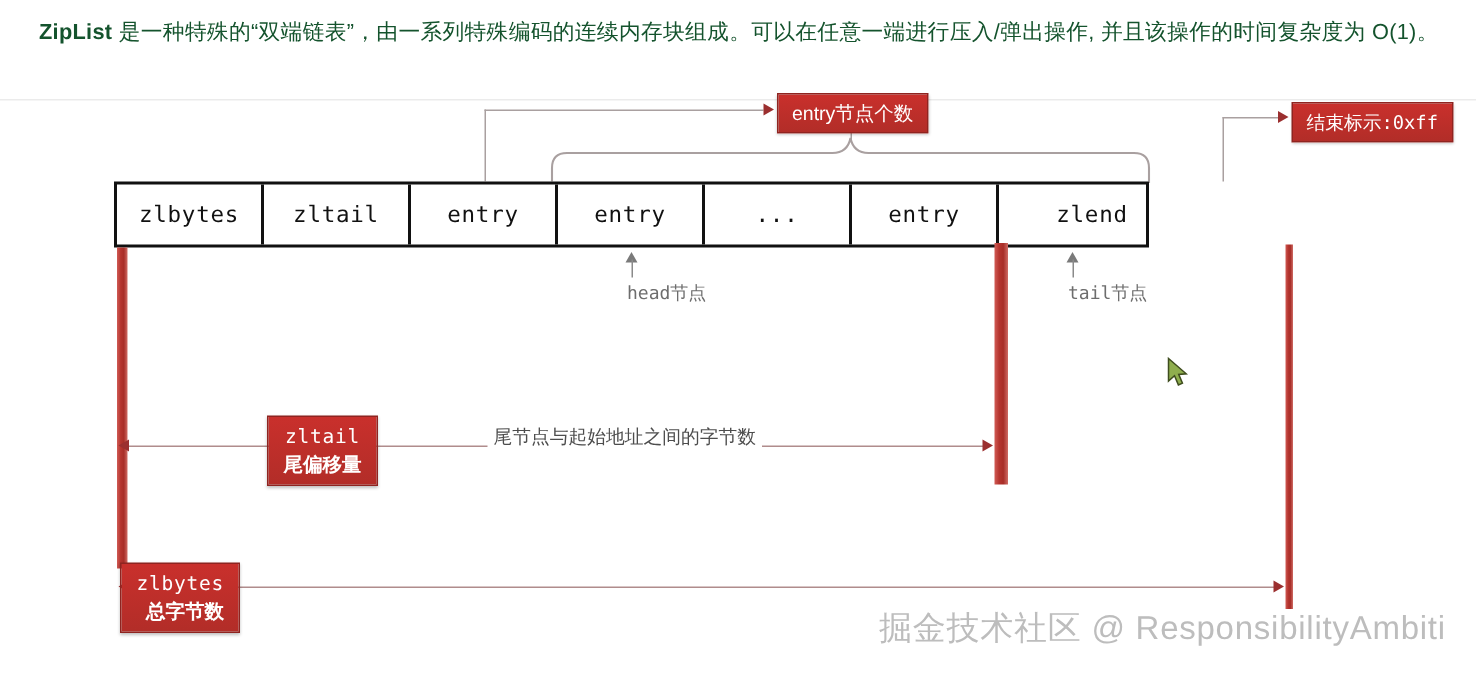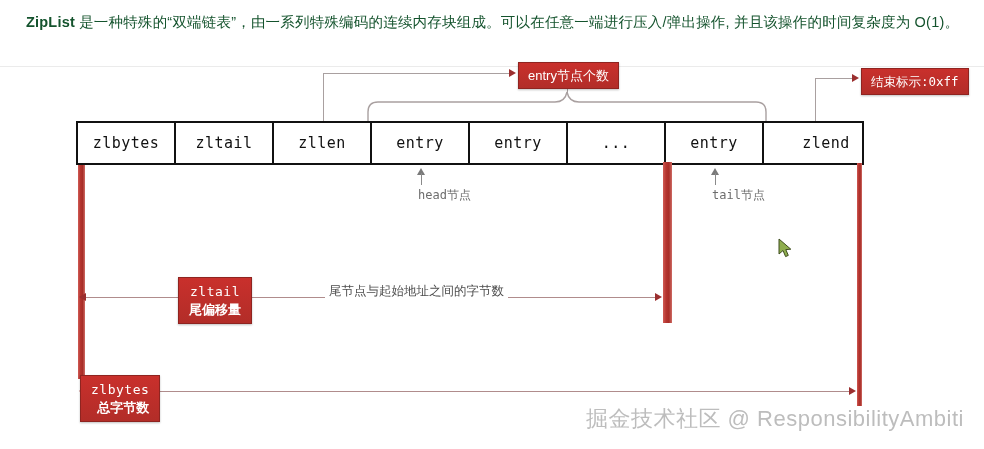--- a/index.html
+++ b/index.html
@@ -231,23 +231,20 @@
   </div>
 
   <div class="zl-table">
     <div class="zl-cell">
         <span>zlbytes</span>
       </div>
     <div class="zl-cell">
         <span>zltail</span>
       </div>
     <div class="zl-cell">
-        <span>zllen</span>
-      </div>
-    <div class="zl-cell">
         <span>entry</span>
       </div>
     <div class="zl-cell">
         <span>entry</span>
       </div>
     <div class="zl-cell">
         <span>...</span>
       </div>
     <div class="zl-cell">
         <span>entry</span>

